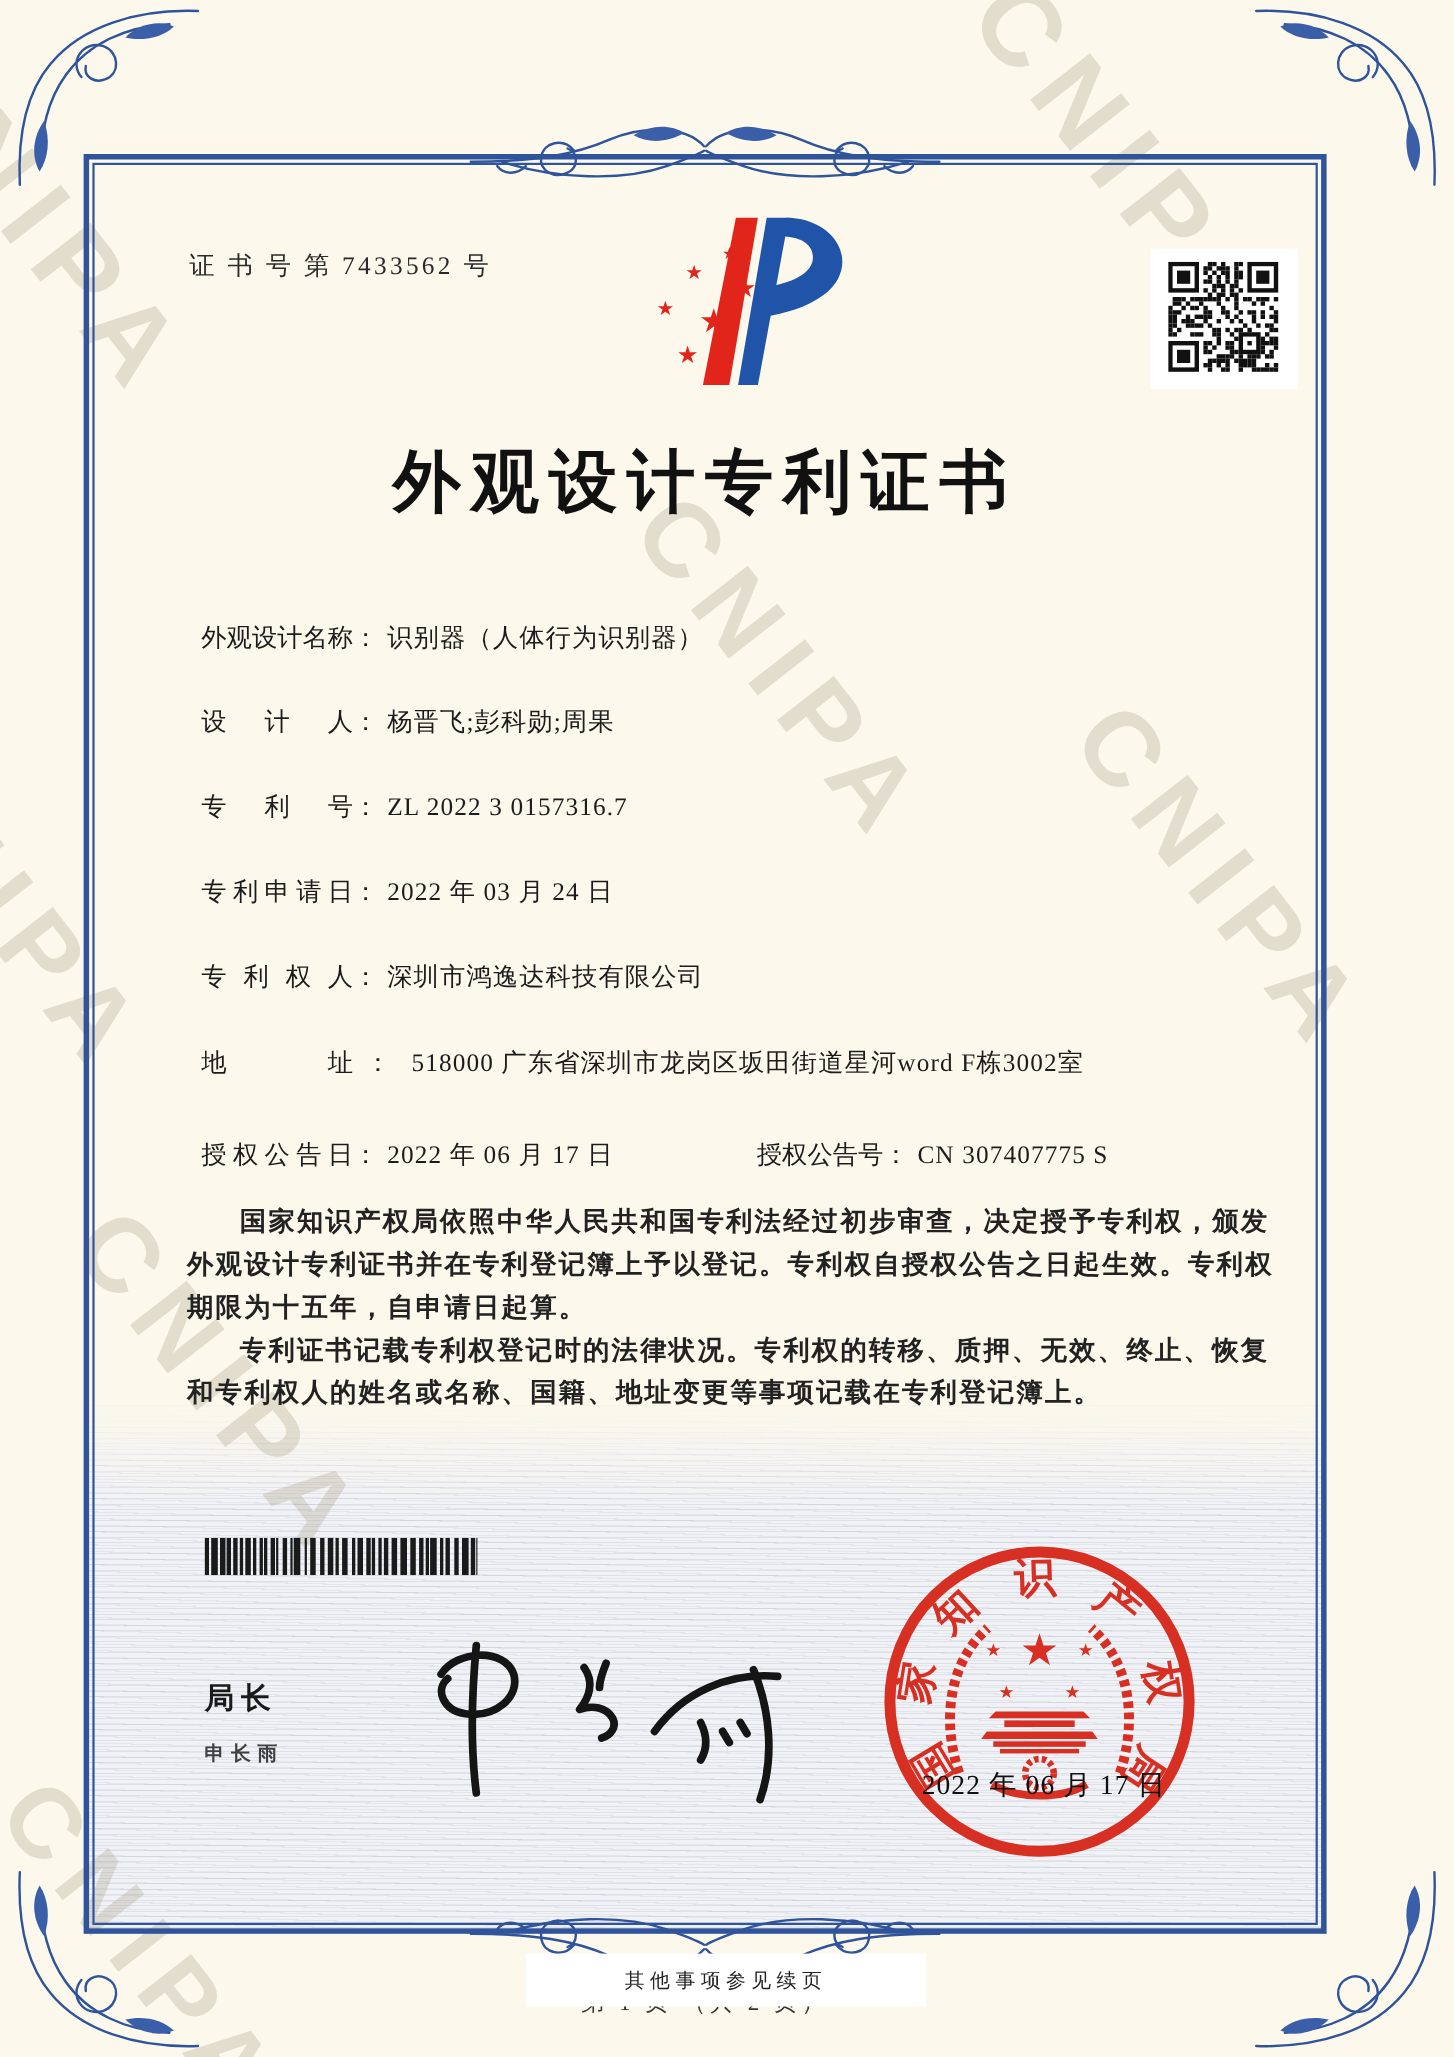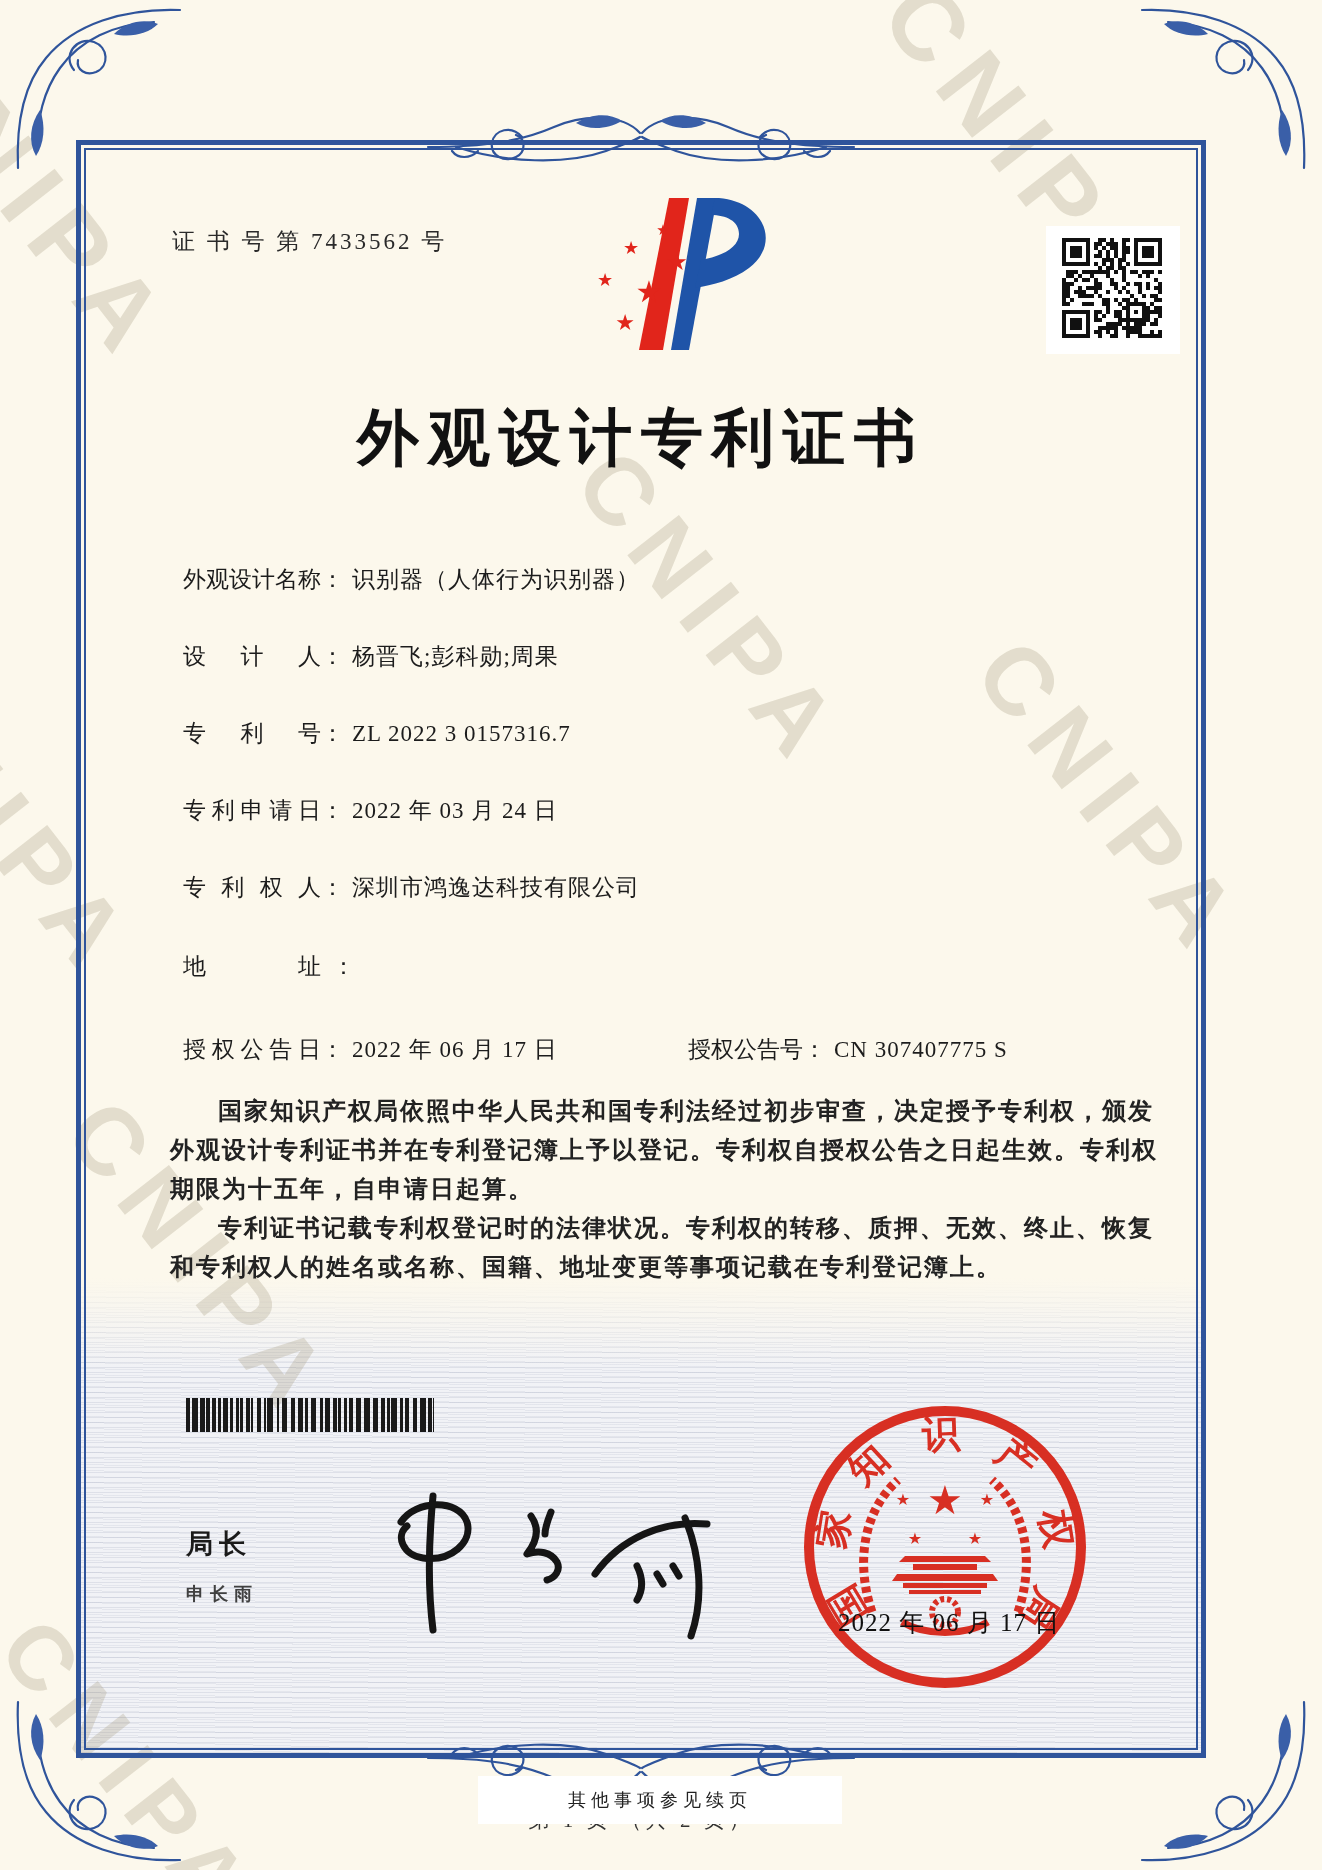--- a/index.html
+++ b/index.html
@@ -418,20 +418,21 @@
     <span class="fvalue">2022 年 03 月 24 日</span>
   </div>
   <div class="frow" style="top:868px;">
     <span class="flabel">专利权人</span>
       <span class="fcolon">：</span>
     <span class="fvalue">深圳市鸿逸达科技有限公司</span>
   </div>
   <div class="frow" style="top:947px;gap:11px;">
     <span class="flabel">地址</span>
       <span class="fcolon">：</span>
+    <span class="fvalue" style="width:690px;">518000 广东省深圳市龙岗区坂田街道星河word F栋3002室</span>
   </div>
   <div class="frow" style="top:1030px;width:1010px;">
     <span class="flabel">授权公告日</span>
       <span class="fcolon">：</span>
     <span class="fvalue">2022 年 06 月 17 日</span>
     <span class="pair2">
       <span>授权公告号</span>
         <span class="fcolon">：</span>
       <span class="fvalue">CN 307407775 S</span>
     </span>

